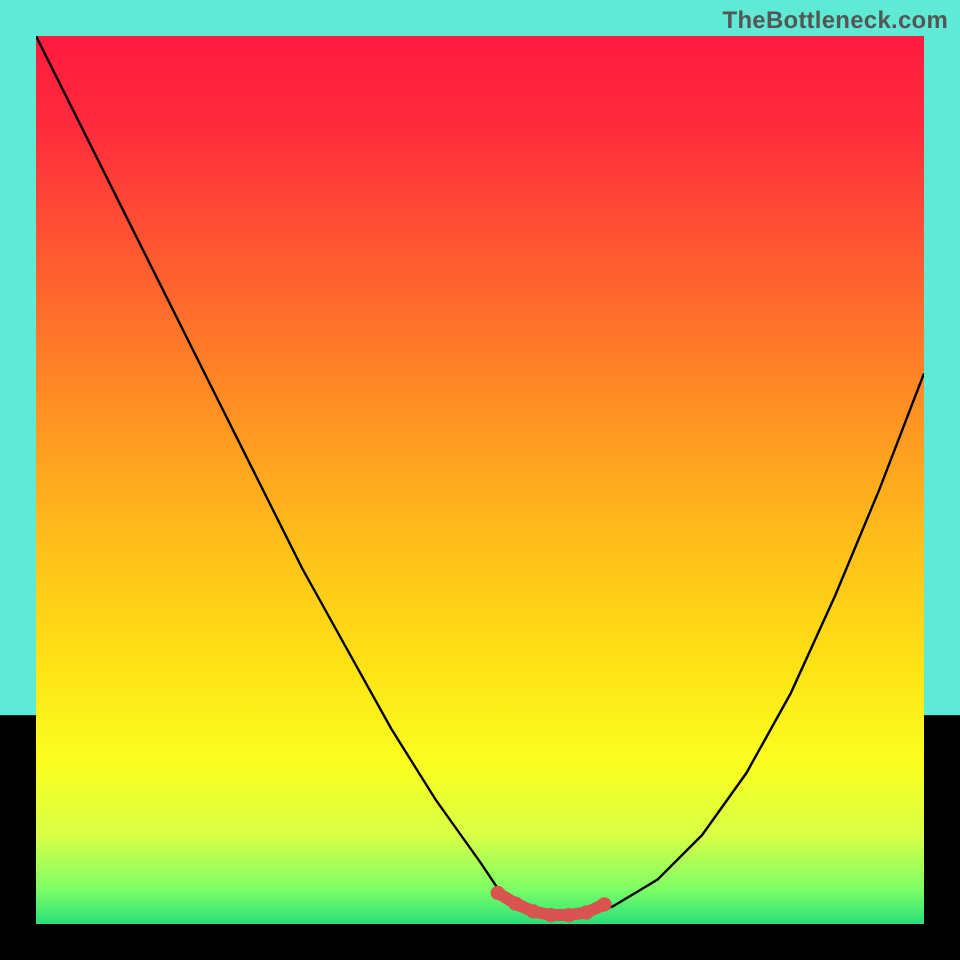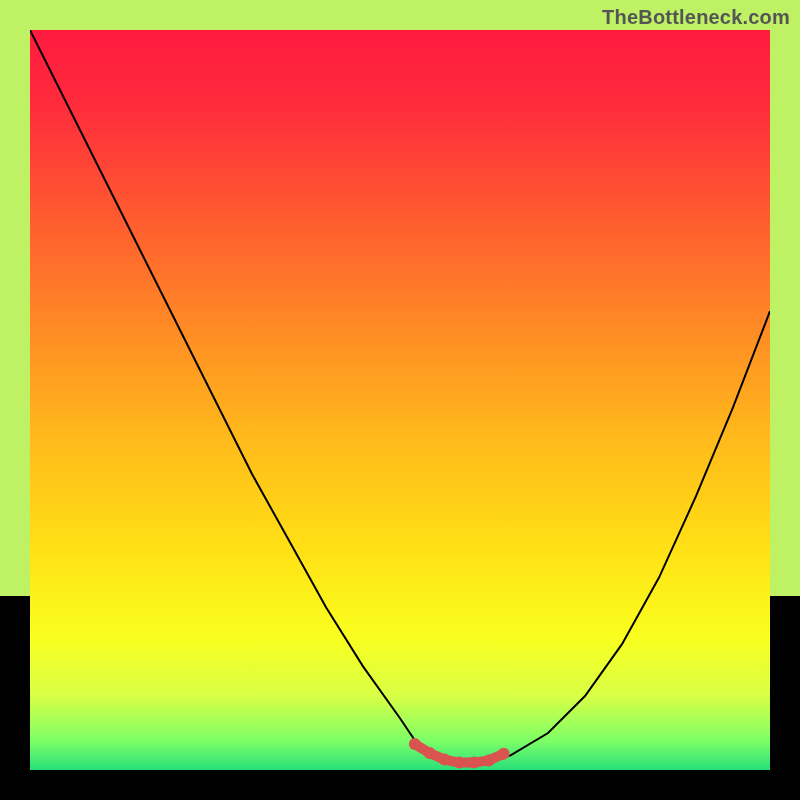--- a/index.html
+++ b/index.html
@@ -8,21 +8,21 @@
     width: 800px;
     height: 800px;
     background: #000;
     overflow: hidden;
     font-family: Arial, Helvetica, sans-serif;
   }
   .frame {
     position: relative;
     width: 800px;
     height: 596px;
-    background: #bef264;
+    background: #5eead4;
   }
   .plot-area {
     position: absolute;
     left: 30px;
     top: 30px;
     width: 740px;
     height: 740px;
     
   }
   .plot-area svg {

